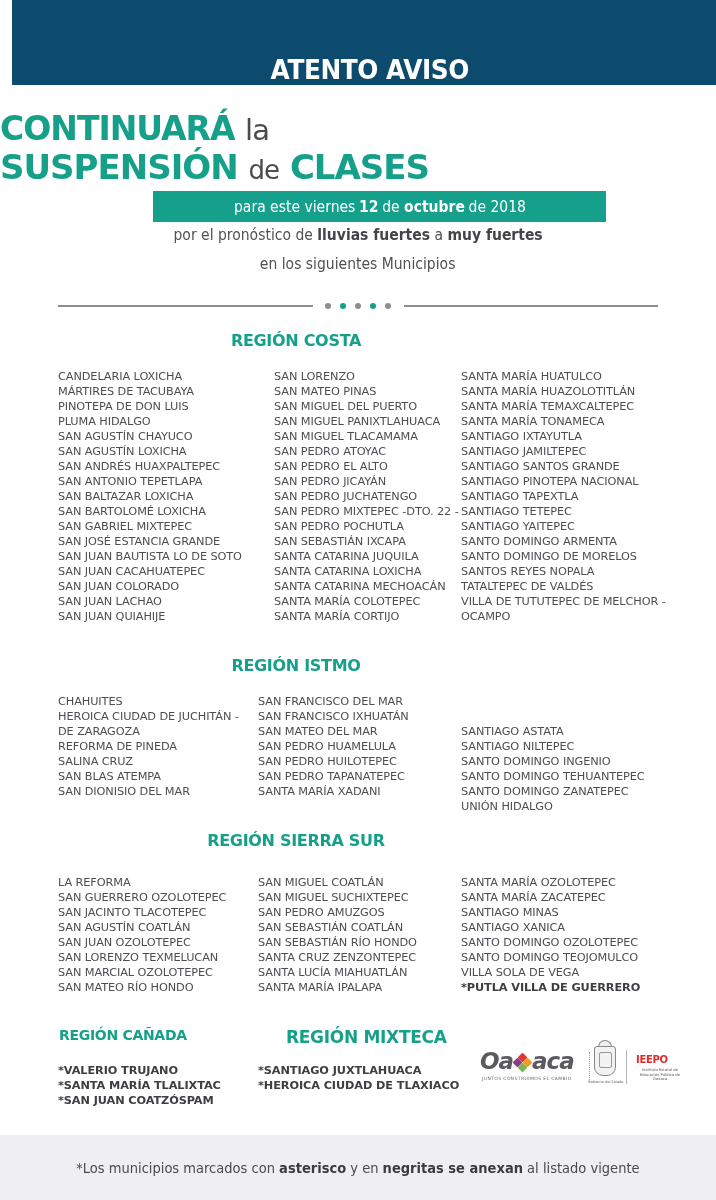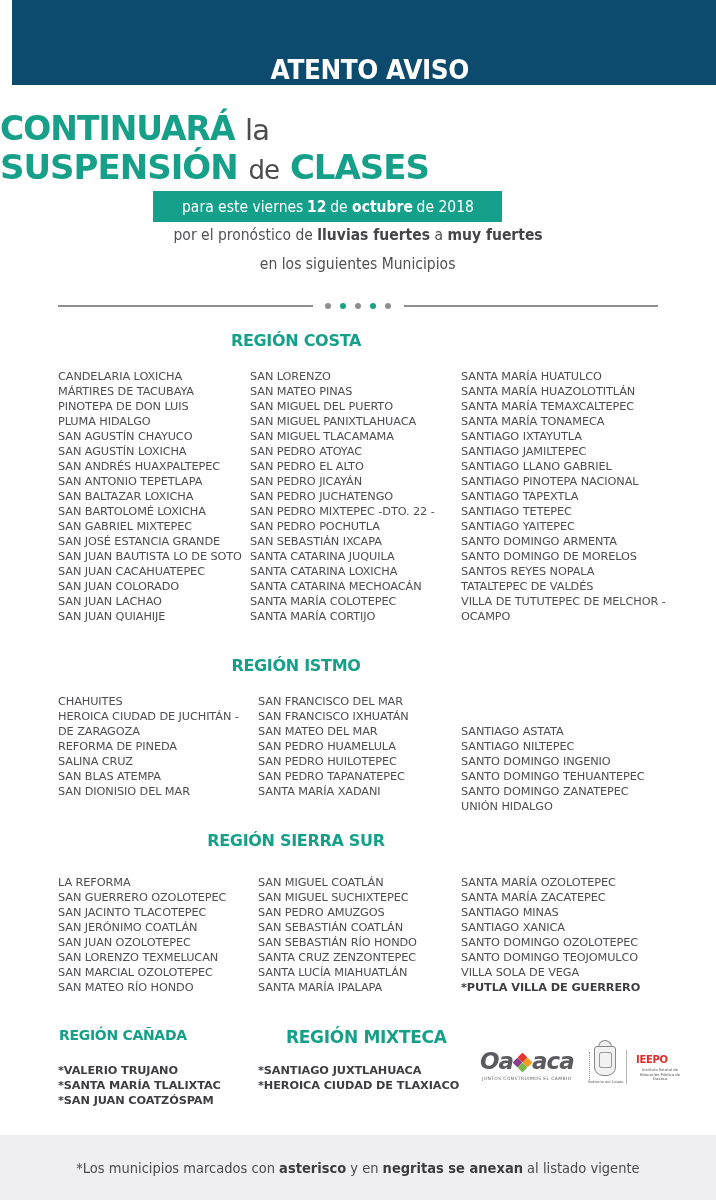--- a/index.html
+++ b/index.html
@@ -9,21 +9,21 @@
   .topbar { position: absolute; left: 12px; top: 0; width: 716px; height: 85px; background: #0c4a6e; display: flex; align-items: flex-end; justify-content: center; }
   .topbar h1 { color: #ffffff; font-family: "DejaVu Sans", sans-serif; font-weight: bold; font-size: 27px; letter-spacing: -0.5px; transform: scaleX(0.92); }
 
   .headline { position: absolute; left: 0; width: 716px; text-align: left; color: #16a08a; font-weight: bold; line-height: 1; }
   .headline .thin { color: #4c4b50; font-weight: normal; }
   .hl1 { top: 112px; font-size: 33px; letter-spacing: -1px; }
   .hl1 .thin { font-size: 29px; }
   .hl2 { top: 150px; font-size: 34px; letter-spacing: -1px; }
   .hl2 .thin { font-size: 26px; }
 
-  .banner { position: absolute; left: 153px; top: 191px; width: 349px; height: 31px; background: #15a08b; color: #ffffff; display: flex; align-items: center; justify-content: center; font-size: 15px; white-space: nowrap; }
+  .banner { position: absolute; left: 153px; top: 191px; width: 453px; height: 31px; background: #15a08b; color: #ffffff; display: flex; align-items: center; justify-content: center; font-size: 15px; white-space: nowrap; }
   .banner b { font-weight: bold; margin: 0 4px; }
   .banner span.t { transform: scaleX(0.93); display: inline-block; }
 
   .subtitle { position: absolute; left: 0; width: 716px; text-align: center; color: #505055; font-size: 15.5px; line-height: 22px; white-space: nowrap; }
   .sub1 { top: 224px; }
   .sub2 { top: 253px; }
   .subtitle b { font-weight: bold; color: #444448; }
   .subtitle .in { display: inline-block; transform: scaleX(0.9); }
 
   .divider { position: absolute; top: 305px; height: 2px; background: #8e8e92; }
@@ -115,21 +115,21 @@
     <div>SAN BALTAZAR LOXICHA</div>
     <div>SAN BARTOLOMÉ LOXICHA</div>
     <div>SAN GABRIEL MIXTEPEC</div>
     <div>SAN JOSÉ ESTANCIA GRANDE</div>
     <div>SAN JUAN BAUTISTA LO DE SOTO</div>
     <div>SAN JUAN CACAHUATEPEC</div>
     <div>SAN JUAN COLORADO</div>
     <div>SAN JUAN LACHAO</div>
     <div>SAN JUAN QUIAHIJE</div>
   </div>
-<div class="col" style="left:250px; top:369px">
+<div class="col" style="left:274px; top:369px">
     <div>SAN LORENZO</div>
     <div>SAN MATEO PINAS</div>
     <div>SAN MIGUEL DEL PUERTO</div>
     <div>SAN MIGUEL PANIXTLAHUACA</div>
     <div>SAN MIGUEL TLACAMAMA</div>
     <div>SAN PEDRO ATOYAC</div>
     <div>SAN PEDRO EL ALTO</div>
     <div>SAN PEDRO JICAYÁN</div>
     <div>SAN PEDRO JUCHATENGO</div>
     <div>SAN PEDRO MIXTEPEC -DTO. 22 -</div>
@@ -141,21 +141,21 @@
     <div>SANTA MARÍA COLOTEPEC</div>
     <div>SANTA MARÍA CORTIJO</div>
   </div>
 <div class="col" style="left:461px; top:369px">
     <div>SANTA MARÍA HUATULCO</div>
     <div>SANTA MARÍA HUAZOLOTITLÁN</div>
     <div>SANTA MARÍA TEMAXCALTEPEC</div>
     <div>SANTA MARÍA TONAMECA</div>
     <div>SANTIAGO IXTAYUTLA</div>
     <div>SANTIAGO JAMILTEPEC</div>
-    <div>SANTIAGO LLANO GABRIEL</div>
+    <div>SANTIAGO SANTOS GRANDE</div>
     <div>SANTIAGO PINOTEPA NACIONAL</div>
     <div>SANTIAGO TAPEXTLA</div>
     <div>SANTIAGO TETEPEC</div>
     <div>SANTIAGO YAITEPEC</div>
     <div>SANTO DOMINGO ARMENTA</div>
     <div>SANTO DOMINGO DE MORELOS</div>
     <div>SANTOS REYES NOPALA</div>
     <div>TATALTEPEC DE VALDÉS</div>
     <div>VILLA DE TUTUTEPEC DE MELCHOR -</div>
     <div>OCAMPO</div>
@@ -187,21 +187,21 @@
     <div>SANTO DOMINGO TEHUANTEPEC</div>
     <div>SANTO DOMINGO ZANATEPEC</div>
     <div>UNIÓN HIDALGO</div>
   </div>
 
 <div class="region-title center" style="top:831px">REGIÓN SIERRA SUR</div>
 <div class="col" style="left:58px; top:875px">
     <div>LA REFORMA</div>
     <div>SAN GUERRERO OZOLOTEPEC</div>
     <div>SAN JACINTO TLACOTEPEC</div>
-    <div>SAN JERÓNIMO COATLÁN</div>
+    <div>SAN AGUSTÍN COATLÁN</div>
     <div>SAN JUAN OZOLOTEPEC</div>
     <div>SAN LORENZO TEXMELUCAN</div>
     <div>SAN MARCIAL OZOLOTEPEC</div>
     <div>SAN MATEO RÍO HONDO</div>
   </div>
 <div class="col" style="left:258px; top:875px">
     <div>SAN MIGUEL COATLÁN</div>
     <div>SAN MIGUEL SUCHIXTEPEC</div>
     <div>SAN PEDRO AMUZGOS</div>
     <div>SAN SEBASTIÁN COATLÁN</div>

